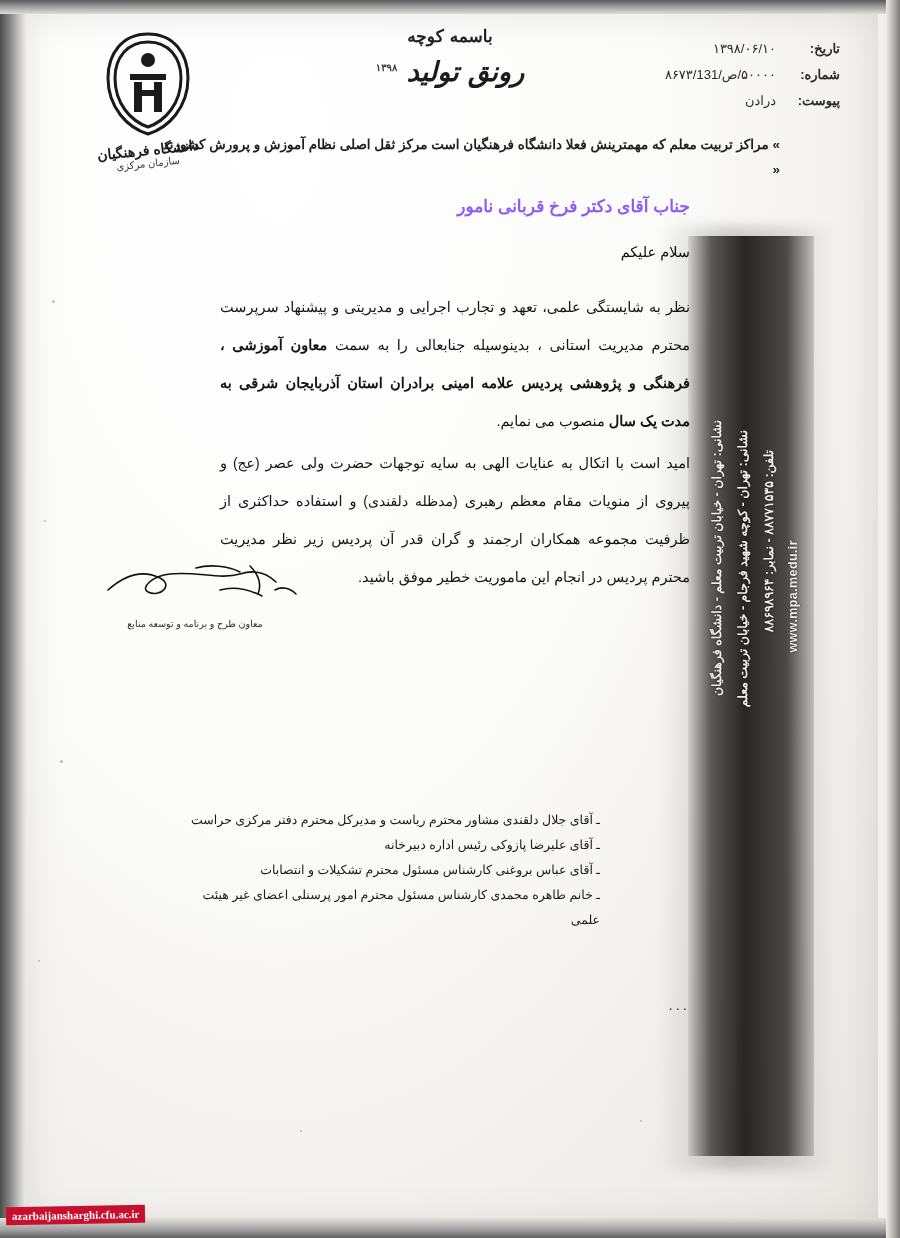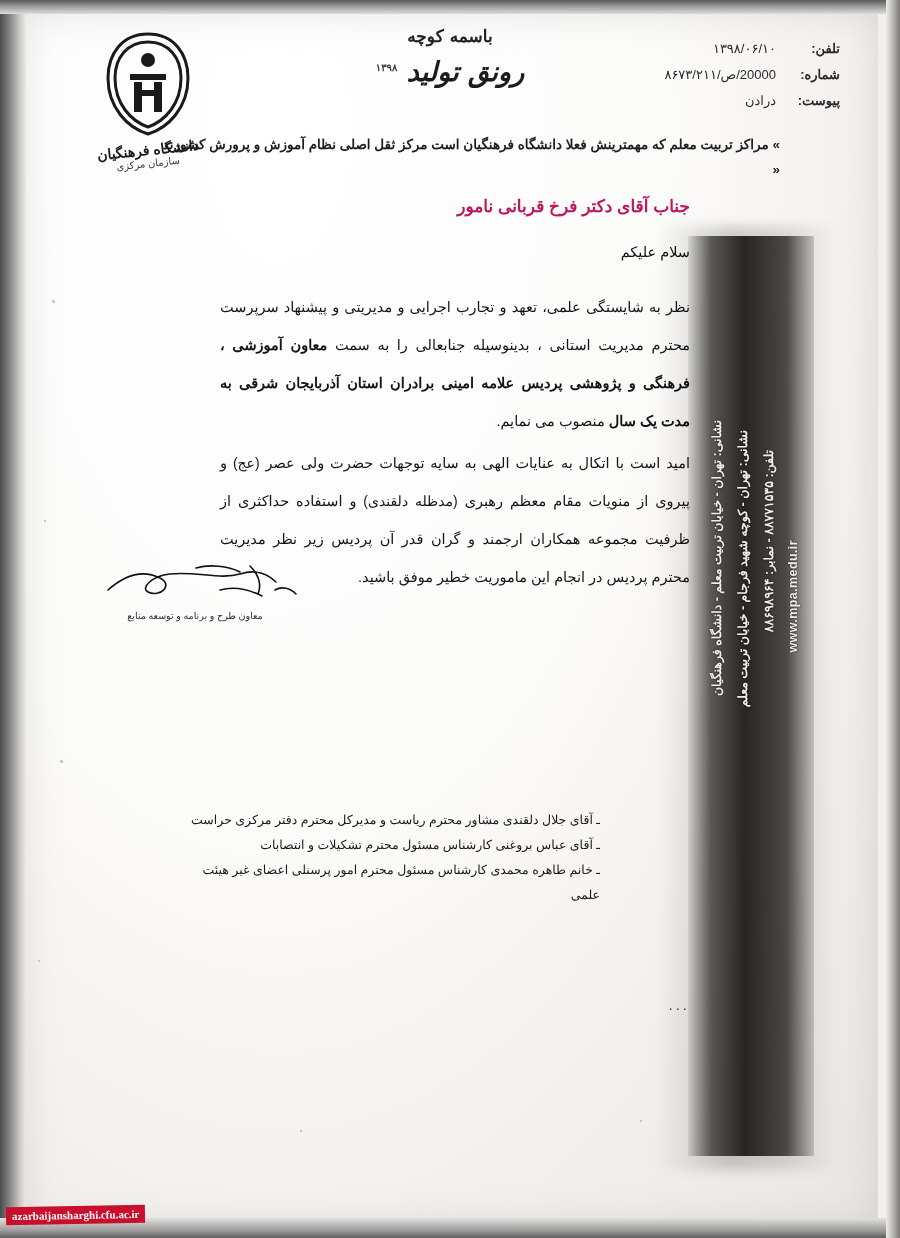--- a/index.html
+++ b/index.html
@@ -172,21 +172,21 @@
     color: #1f1f1f;
   }
   .quote .src { font-weight: bold; font-size: 12.5px; }
 
   .addressee {
     position: absolute;
     right: 210px;
     top: 196px;
     font-size: 17px;
     font-weight: bold;
-    color: #be185d;
+    color: #8b5cf6;
   }
   .greeting {
     position: absolute;
     right: 210px;
     top: 244px;
     font-size: 14.5px;
     color: #111;
   }
 
   .body {
@@ -206,21 +206,21 @@
   
   .sign {
     position: absolute;
     right: 590px;
     top: 560px;
     width: 230px;
     text-align: center;
   }
   .sign svg { display: block; }
   .sign .title {
-    margin-top: 2px;
+    margin-top: 10px;
     font-size: 9.5px;
     color: #2b2b2b;
     letter-spacing: 0.3px;
   }
 
   
   .cc {
     position: absolute;
     right: 300px;
     top: 764px;
@@ -263,26 +263,26 @@
 <div class="page">
 
   <div class="paper"></div>
   <div class="edge-left"></div>
   <div class="edge-top"></div>
   <div class="edge-bottom"></div>
   <div class="edge-right"></div>
 
   <div class="hdr-meta">
     <div class="row">
-      <span class="lbl">تلفن:</span>
+      <span class="lbl">تاریخ:</span>
       <span class="val">۱۳۹۸/۰۶/۱۰</span>
     </div>
     <div class="row">
       <span class="lbl">شماره:</span>
-      <span class="val">۸۶۷۳/۲۱۱/ص/20000</span>
+      <span class="val">۸۶۷۳/131/ص/۵۰۰۰۰</span>
     </div>
     <div class="row">
       <span class="lbl">پیوست:</span>
       <span class="val">ندارد</span>
     </div>
   </div>
 
   <div class="basmala">
     <span class="b1">باسمه کوچه</span>
   </div>
@@ -340,20 +340,21 @@
 
   <div class="scan-band-soft"></div>
   <div class="scan-band"></div>
   <div class="band-text l1">نشانی: تهران - خیابان تربیت معلم - دانشگاه فرهنگیان</div>
   <div class="band-text l2">نشانی: تهران - کوچه شهید فرجام - خیابان تربیت معلم</div>
   <div class="band-text l3">تلفن: ۸۸۷۷۱۵۳۵ - نمابر: ۸۸۶۹۸۹۶۴</div>
   <div class="band-text" style="right:100px; top:540px;">www.mpa.medu.ir</div>
 
   <div class="cc">
     <div>ـ آقای جلال  دلقندی مشاور محترم ریاست و مدیرکل محترم دفتر مرکزی حراست</div>
+    <div>ـ آقای علیرضا پازوکی رئیس اداره دبیرخانه</div>
     <div>ـ آقای عباس بروغنی کارشناس مسئول محترم تشکیلات و انتصابات</div>
     <div>ـ خانم طاهره محمدی کارشناس مسئول محترم امور پرسنلی اعضای غیر هیئت علمی</div>
   </div>
 
   <div class="dots">...</div>
 
   <div class="speck" style="left:52px; top:300px; width:3px; height:3px;"></div>
   <div class="speck" style="left:44px; top:520px; width:2px; height:2px;"></div>
   <div class="speck" style="left:60px; top:760px; width:3px; height:3px;"></div>
   <div class="speck" style="left:38px; top:960px; width:2px; height:2px;"></div>

